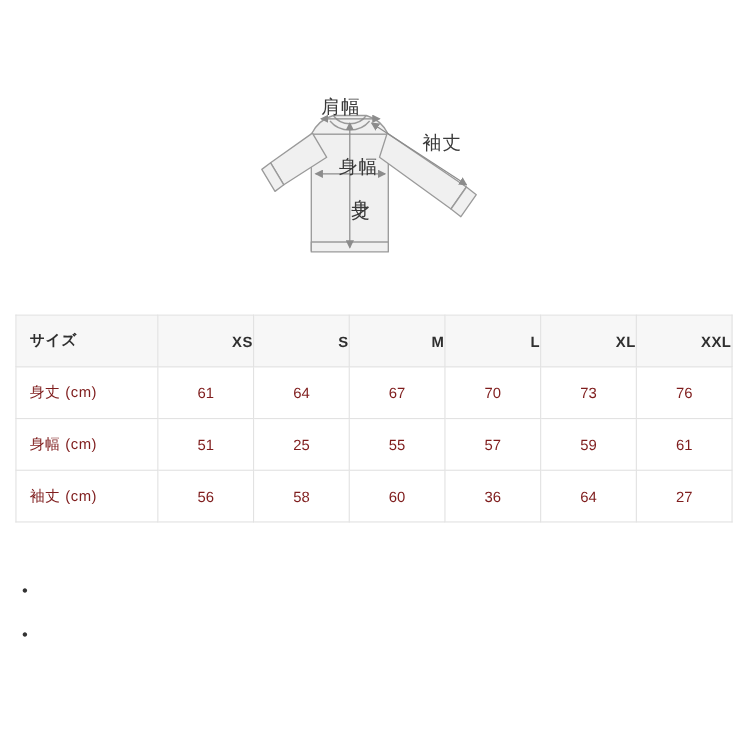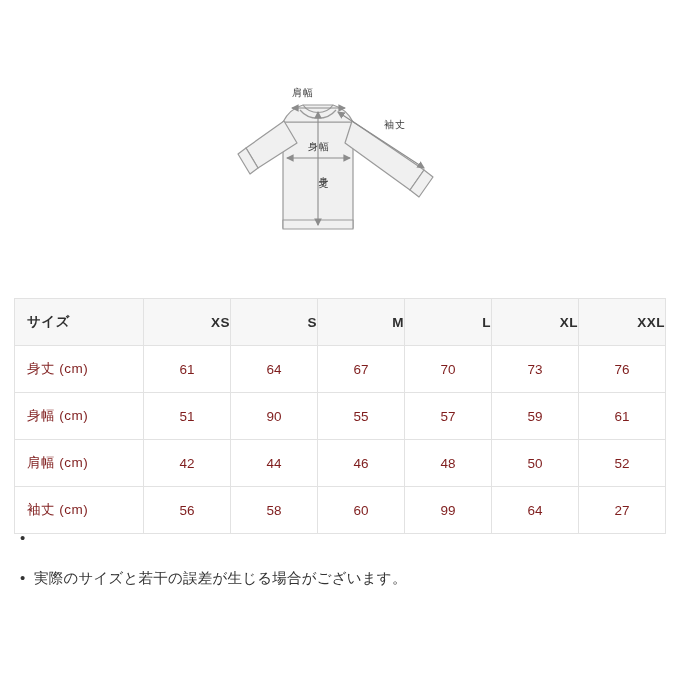--- a/index.html
+++ b/index.html
@@ -28,39 +28,39 @@
     height: 272px;
     position: relative;
   }
   .diagram-svg {
     position: absolute;
     left: 0;
     top: 0;
   }
   .diag-label {
     position: absolute;
-    font-size: 10px;
+    font-size: 17px;
     color: #3a3a3a;
     letter-spacing: 1px;
     white-space: nowrap;
   }
   .diag-label.vertical {
     writing-mode: vertical-rl;
     letter-spacing: 2px;
   }
   #label-katahaba { left: 292px; top: 86px; }
   #label-sodetake { left: 384px; top: 118px; }
   #label-mihaba   { left: 308px; top: 140px; }
   #label-mitake   { left: 316px; top: 168px; }
 
   
   .size-table {
     position: absolute;
     left: 14px;
-    top: 298px;
+    top: 286px;
     width: 652px;
     border-collapse: collapse;
     table-layout: fixed;
     padding-left: 22px;
   }
   .size-table th, .size-table td {
     border: 1px solid #e2e2e2;
     height: 46px;
     font-size: 13.5px;
     font-weight: normal;
@@ -187,50 +187,40 @@
         <td>61</td>
         <td>64</td>
         <td>67</td>
         <td>70</td>
         <td>73</td>
         <td>76</td>
       </tr>
       <tr>
         <td class="rowhead">身幅 (cm)</td>
         <td>51</td>
-        <td>90</td>
+        <td>25</td>
         <td>55</td>
         <td>57</td>
         <td>59</td>
         <td>61</td>
       </tr>
       <tr>
-        <td class="rowhead">肩幅 (cm)</td>
-        <td>42</td>
-        <td>44</td>
-        <td>46</td>
-        <td>48</td>
-        <td>50</td>
-        <td>52</td>
-      </tr>
-      <tr>
         <td class="rowhead">袖丈 (cm)</td>
         <td>56</td>
         <td>58</td>
         <td>60</td>
-        <td>99</td>
+        <td>36</td>
         <td>64</td>
         <td>27</td>
       </tr>
     </tbody>
   </table>
 
   <div class="notes">
     <div class="note-row">
       <span class="note-bullet">•</span>
     </div>
     <div class="note-row">
       <span class="note-bullet">•</span>
-      <span class="note-text">実際のサイズと若干の誤差が生じる場合がございます。</span>
     </div>
   </div>
 
 </div>
 
 </body></html>

